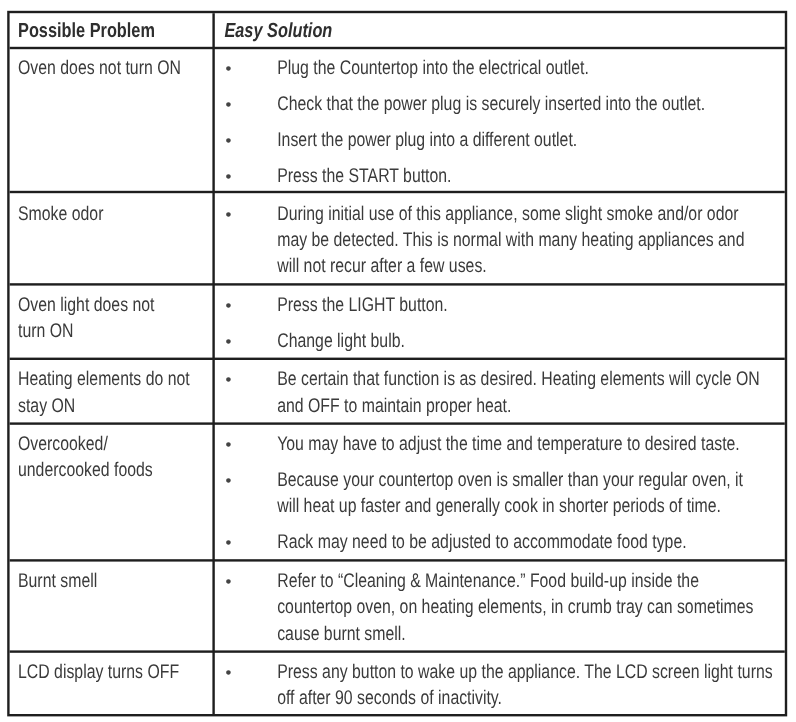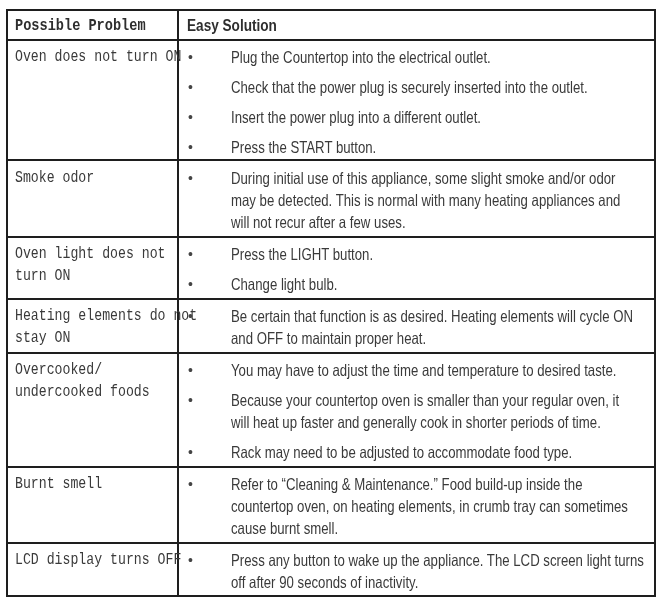--- a/index.html
+++ b/index.html
@@ -3,40 +3,40 @@
 <meta charset="utf-8">
 <style>
   html, body { margin: 0; padding: 0; background: #ffffff; }
   body { width: 663px; height: 602px; position: relative; overflow: hidden;
          font-family: "Liberation Sans", sans-serif; color: #3a3a3a; }
   .tbl { position: absolute; left: 6px; top: 9px; width: 650px; height: 588px;
          border: 2px solid #1e1e1e; box-sizing: border-box; }
   .vline { position: absolute; left: 169px; top: 0; bottom: 0; width: 2px; background: #1e1e1e; }
   .hline { position: absolute; left: 0; right: 0; height: 2px; background: #1e1e1e; }
   .row { position: absolute; left: 0; right: 0; }
-  .cell-left { position: absolute; left: 7px; top: 0; font-family: Liberation Mono, monospace; }
+  .cell-left { position: absolute; left: 7px; top: 0; }
   .cell-right { position: absolute; left: 180px; top: 0; }
   .line { display: block; white-space: nowrap; font-size: 16.5px; line-height: 22px;
           transform: scaleX(0.80); transform-origin: 0 50%; }
   .hdr { font-weight: bold; color: #2e2e2e; font-size: 17px; }
   .bullet { position: relative; margin-bottom: 8px; }
   .bullet-dot { position: absolute; left: 0; top: 0; font-size: 14px; line-height: 22px; color: #444; }
   .bullet-text { position: relative; left: 19px; margin-left: 24px; }
 </style>
 </head>
 <body>
 
 <div class="tbl">
   <div class="vline"></div>
 
   <div class="row" style="top:4px;">
     <div class="cell-left">
       <span class="line hdr">Possible Problem</span>
     </div>
-    <div class="cell-right" style="left:179px;">
+    <div class="cell-right" style="left:179px;font-style:italic;">
       <span class="line hdr">Easy Solution</span>
     </div>
   </div>
   <div class="hline" style="top:28px;"></div>
 
   <div class="row" style="top:35px;">
     <div class="cell-left">
       <span class="line">Oven does not turn ON</span>
     </div>
     <div class="cell-right">

